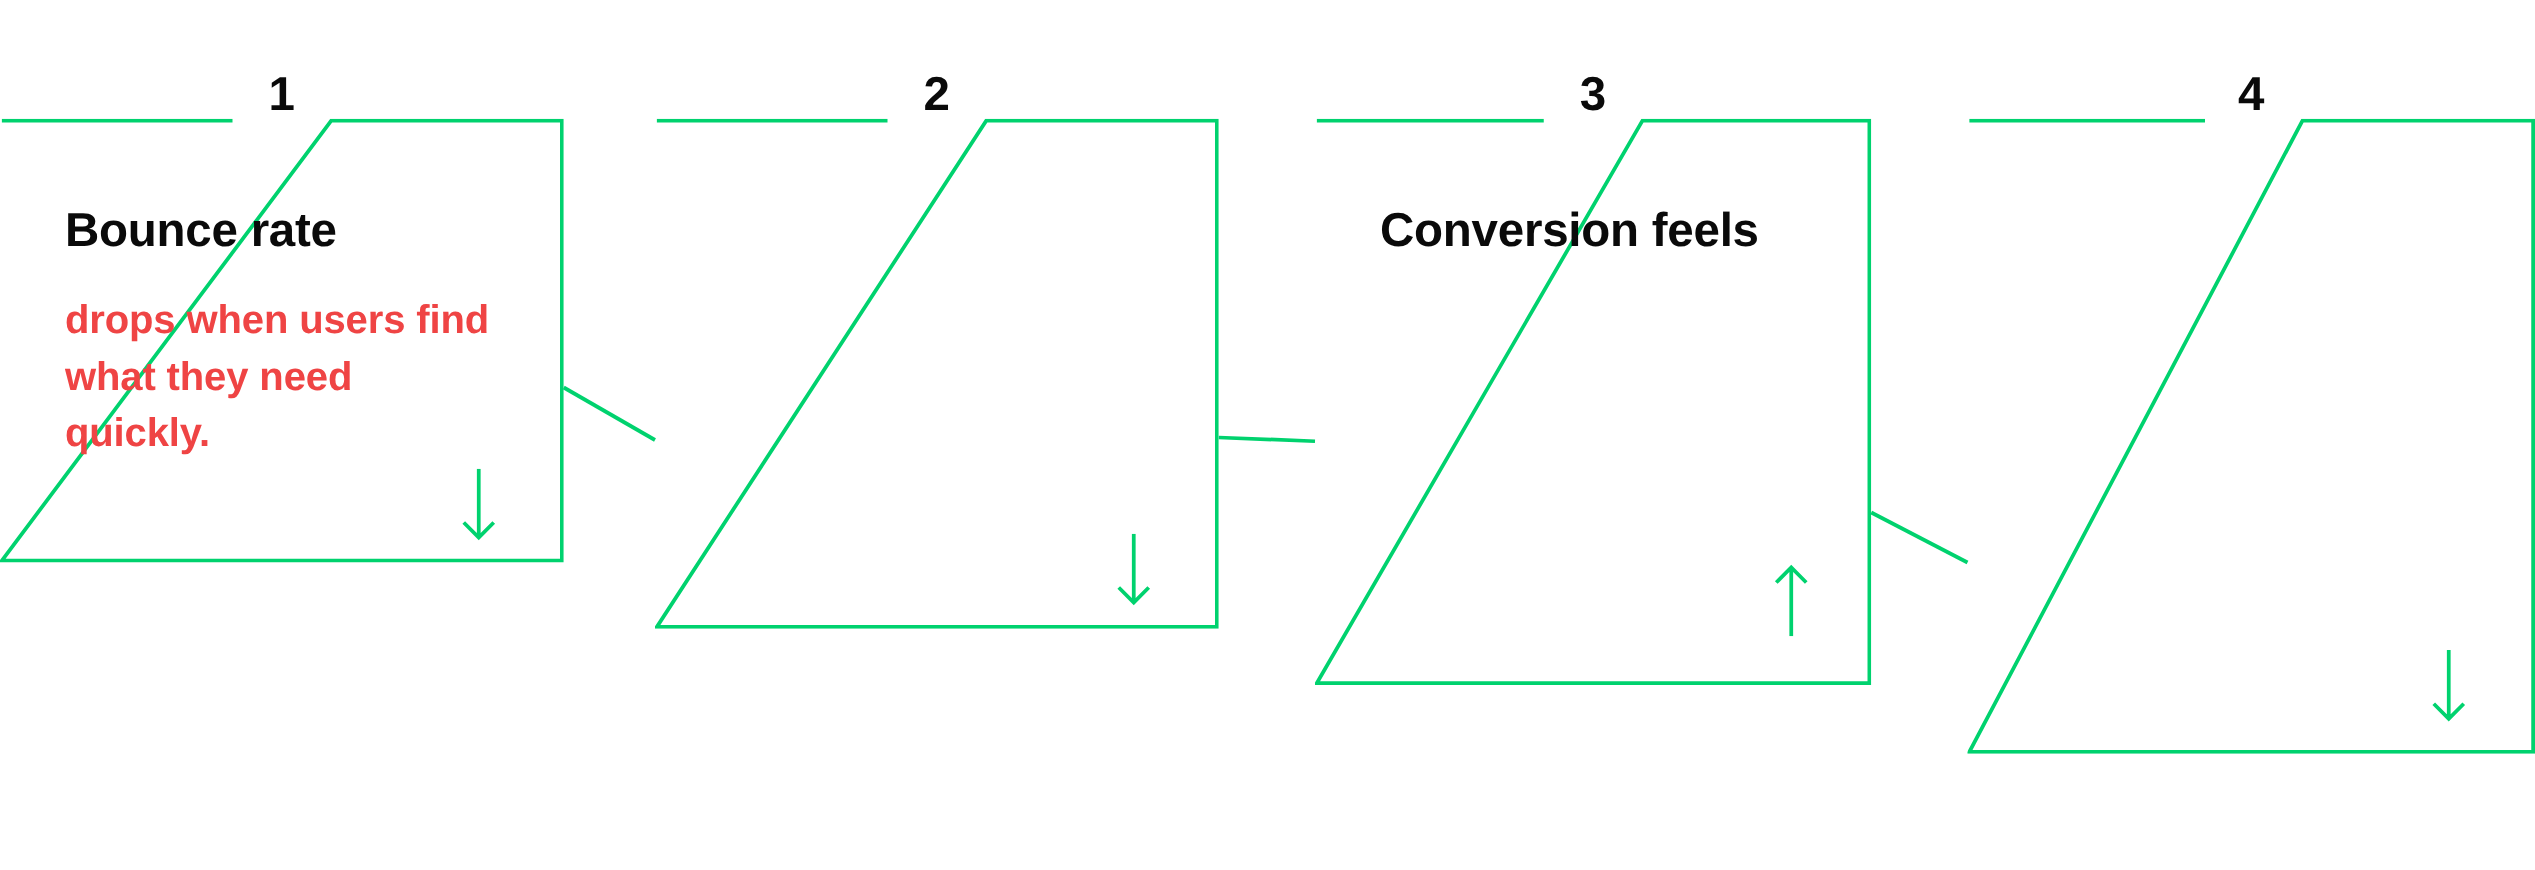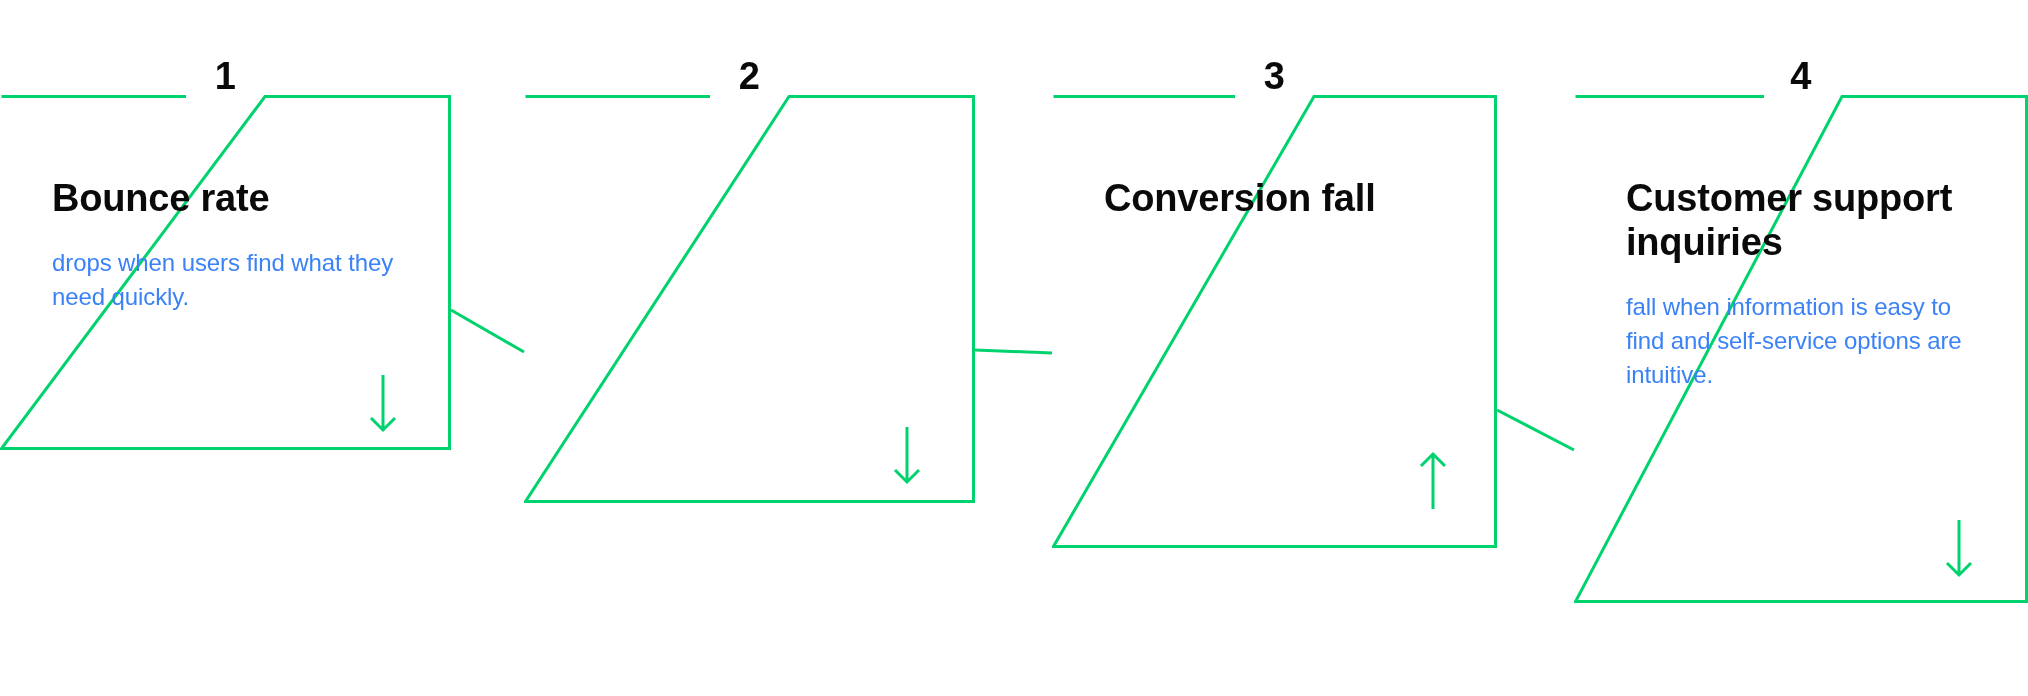--- a/index.html
+++ b/index.html
@@ -55,26 +55,26 @@
     left: 52px;
     right: 48px;
     top: 64px;
   }
   .card-title {
     font-size: 38px;
     font-weight: 700;
     color: #0a0a0a;
     line-height: 1.16;
     letter-spacing: -0.2px;
-    margin: 17px 0 26px 0;
+    margin: 4px 0 26px 0;
   }
   .card-desc {
-    font-size: 24px;
-    font-weight: 400;
-    color: #3b82f6;
+    font-size: 32px;
+    font-weight: 700;
+    color: #ef4444;
     line-height: 1.42;
     letter-spacing: -0.1px;
     margin: 0;
   }
   .trend-arrow {
     position: absolute;
     width: 34px;
     height: 62px;
   }
 </style>
@@ -112,34 +112,30 @@
       <path d="M17 0 V 54 M 5 43 L 17 55 L 29 43" stroke="#00D26E" stroke-width="3" fill="none"></path>
     </svg>
   </div>
 
   <div class="step-card" style="left:1052px; top:95px; width:445px; height:453px;">
     <svg class="card-frame" viewBox="0 0 445 453" preserveAspectRatio="none">
       <path d="M 1.5 1.5 H 183 M 262 1.5 H 443.5 V 451.5 H 1.5 Z" stroke="#00D26E" stroke-width="3" fill="none"></path>
     </svg>
     <div class="step-number">3</div>
     <div class="card-body">
-      <h3 class="card-title">Conversion fall</h3>
+      <h3 class="card-title">Conversion feels</h3>
     </div>
     <svg class="trend-arrow" style="left:364px; top:352px;" viewBox="0 0 34 62">
       <path d="M17 62 V 8 M 5 19 L 17 7 L 29 19" stroke="#00D26E" stroke-width="3" fill="none"></path>
     </svg>
   </div>
 
   <div class="step-card" style="left:1574px; top:95px; width:460px; height:508px;">
     <svg class="card-frame" viewBox="0 0 460 508" preserveAspectRatio="none">
       <path d="M 1.5 1.5 H 190 M 268 1.5 H 452.5 V 506.5 H 1.5 Z" stroke="#00D26E" stroke-width="3" fill="none"></path>
     </svg>
     <div class="step-number" style="width:454px;">4</div>
-    <div class="card-body" style="left:52px; right:60px;">
-      <h3 class="card-title">Customer support inquiries</h3>
-      <p class="card-desc">fall when information is easy to find and self-service options are intuitive.</p>
-    </div>
     <svg class="trend-arrow" style="left:368px; top:425px;" viewBox="0 0 34 62">
       <path d="M17 0 V 54 M 5 43 L 17 55 L 29 43" stroke="#00D26E" stroke-width="3" fill="none"></path>
     </svg>
   </div>
 
 </div>
 
 </body></html>

